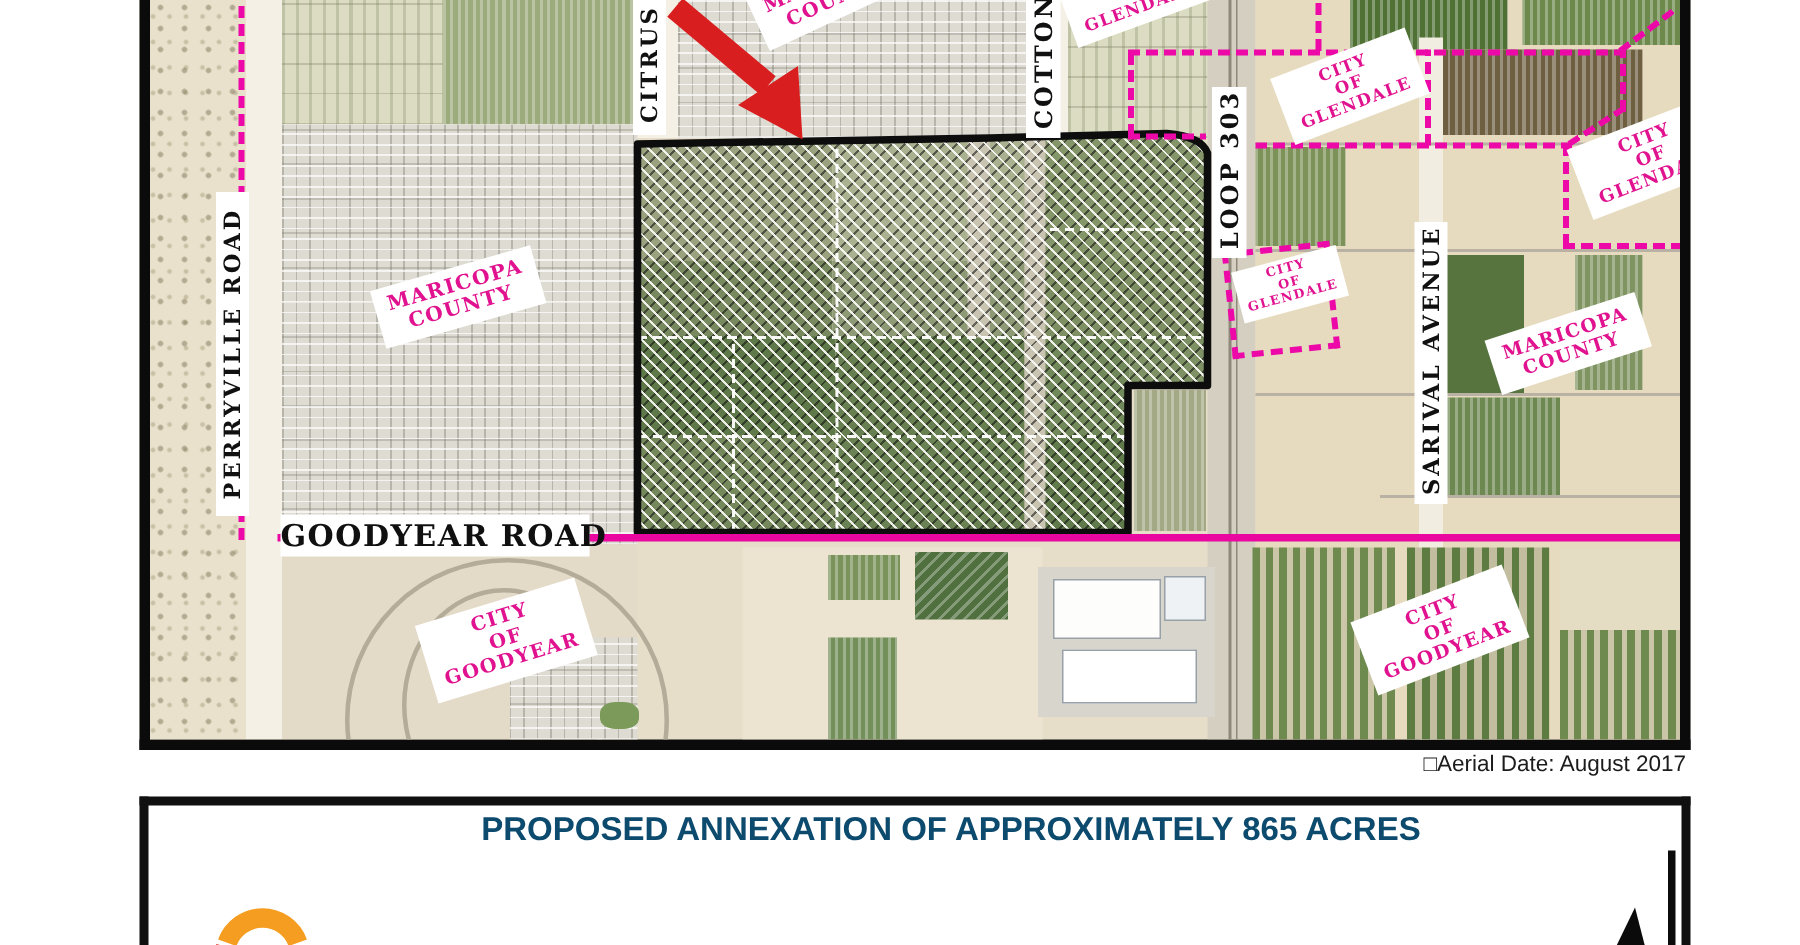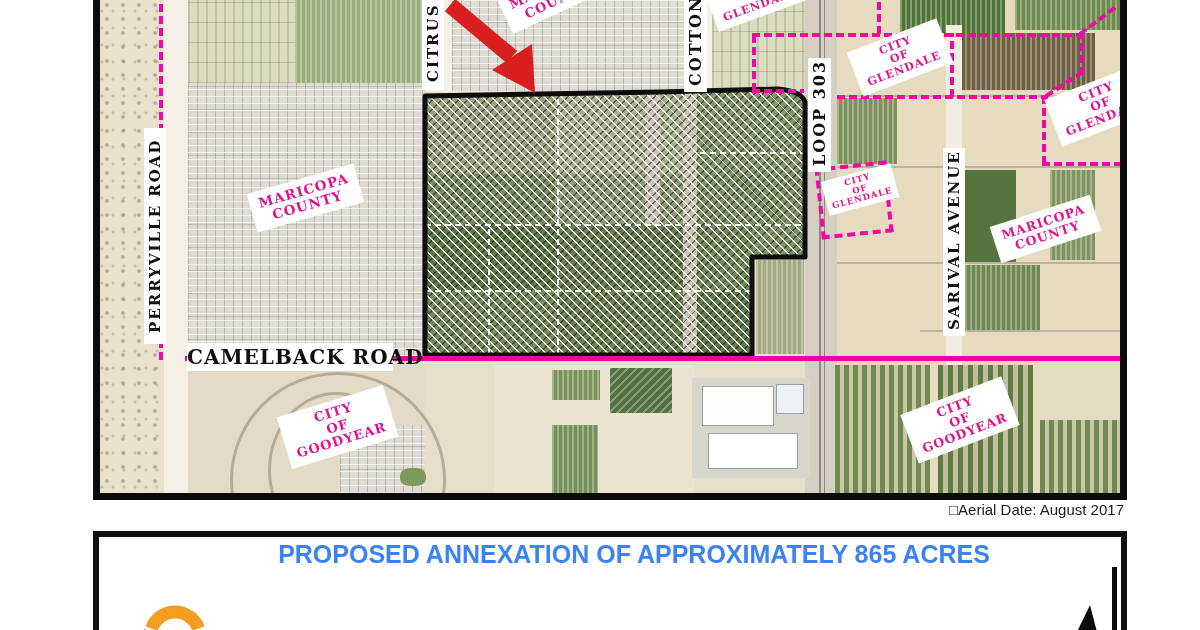--- a/index.html
+++ b/index.html
@@ -54,21 +54,21 @@
   .city div{white-space:nowrap;}
 
   .aerial-date{position:absolute;right:76px;top:501px;width:400px;text-align:right;
      font-size:15px;color:#1c1c1c;font-family:"Liberation Sans",sans-serif;}
 
   
   .title-block{position:absolute;left:93px;top:531px;width:1022px;height:99px;background:#fff;
      border:6px solid #101010;border-bottom:none;overflow:hidden;text-align:center;}
   .tb-title{margin-top:7px;font-size:27px;font-weight:bold;color:#101010;
      text-decoration:underline;text-underline-offset:4px;text-decoration-thickness:2px;letter-spacing:0;}
-  .tb-line{font-size:25px;font-weight:bold;color:#3b82f6;margin-top:3px;letter-spacing:0;padding-left:48px;}
+  .tb-line{font-size:22px;font-weight:bold;color:#0c4a6e;margin-top:3px;letter-spacing:0;padding-left:48px;}
   .roadline{position:absolute;background:#b9b2a4;}
 </style>
 </head>
 <body>
 
 <div class="map">
 
   <div class="abs tex-desert" style="left:0;top:0;width:64px;height:493px;"></div>
   <div class="abs" style="left:64px;top:0;width:24px;height:493px;background:#f4f0e6;"></div>
   <div class="abs tex-fieldgrid" style="left:88px;top:0;width:237px;height:83px;"></div>
@@ -158,21 +158,21 @@
   <div class="mh" style="left:980px;top:32px;width:45px;transform:rotate(-37deg);transform-origin:left center;"></div>
   <div class="mbox" style="left:718px;top:164px;width:64px;height:64px;transform:rotate(-6deg);"></div>
   <div class="mv" style="left:942px;top:97px;height:67px;"></div>
   <div class="mh" style="left:942px;top:162px;width:78px;"></div>
 
   <svg class="abs" style="left:330px;top:0;" width="130" height="105" viewBox="0 0 130 105">
     <line x1="20" y1="5" x2="82" y2="57" stroke="#d81e1e" stroke-width="16"></line>
     <polygon points="105,93 102,44 62,70" fill="#d81e1e"></polygon>
   </svg>
 
-  <div class="hroad" style="left:87px;top:343px;width:206px;height:28px;line-height:28px;font-size:20px;">CAMELBACK ROAD</div>
+  <div class="hroad" style="left:87px;top:343px;width:206px;height:28px;line-height:28px;font-size:20px;">GOODYEAR ROAD</div>
   <div class="vroad" style="left:44px;top:128px;height:204px;font-size:15px;">PERRYVILLE ROAD</div>
   <div class="vroad" style="left:322px;top:-70px;height:148px;font-size:15px;">CITRUS ROAD</div>
   <div class="vroad" style="left:584px;top:-66px;height:146px;font-size:16px;">COTTON LANE</div>
   <div class="vroad" style="left:708px;top:58px;height:102px;font-size:16px;">LOOP 303</div>
   <div class="vroad" style="left:843px;top:148px;height:176px;font-size:15px;">SARIVAL AVENUE</div>
 
   <div class="city" style="left:400px;top:-26px;font-size:13px;transform:rotate(-25deg);">
     <div>MARICOPA</div>
       <div>COUNTY</div>
   </div>

